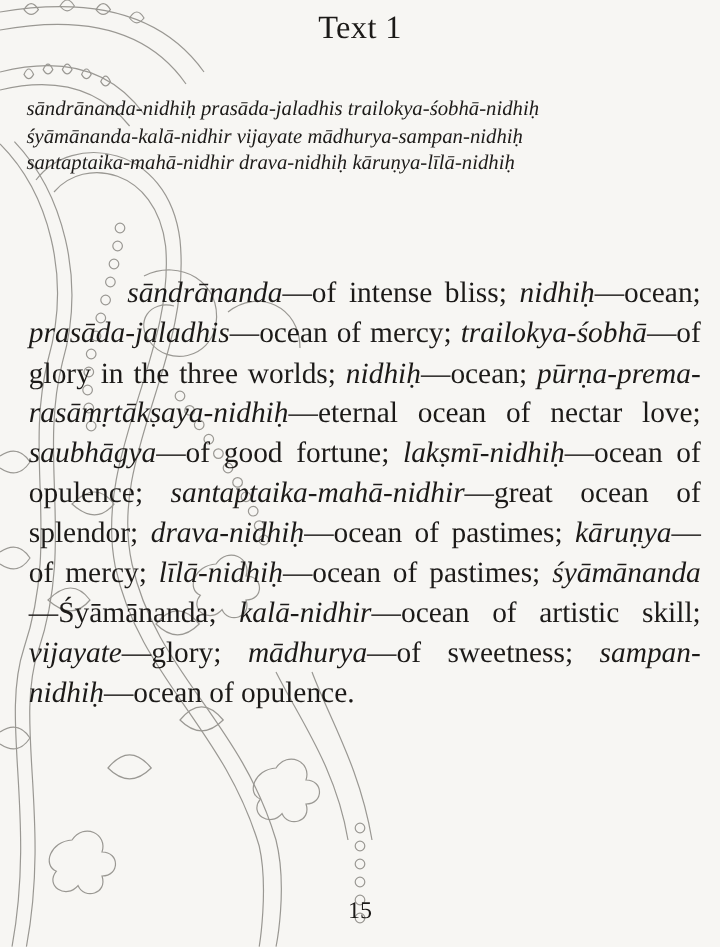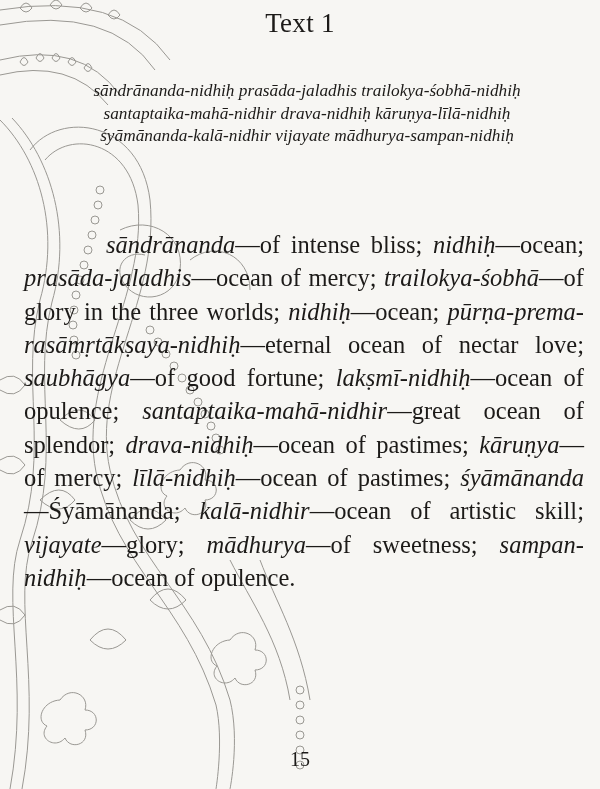--- a/index.html
+++ b/index.html
@@ -15,21 +15,21 @@
     pointer-events: none;
   }
   .page { position: absolute; left: 0; top: 0; width: 600px; height: 789px; }
   .title {
     position: absolute; top: 8px; left: 0; width: 600px; text-align: center;
     font-family: "Liberation Serif", serif; font-size: 27px; letter-spacing: 0.3px;
   }
   .verse {
     position: absolute; top: 80px; left: 22px; width: 570px;
     font-family: "Liberation Serif", serif; font-style: italic;
-    font-size: 17.3px; line-height: 22.5px; text-align: center;
+    font-size: 17.3px; line-height: 22.5px; text-align: left;
   }
   .verse div { white-space: nowrap; }
   .translation {
     position: absolute; top: 228px; left: 24px; width: 560px;
     font-family: Liberation Serif, serif;
     font-size: 24.5px; line-height: 33.3px;
     text-align: justify; text-indent: 82px;
     hyphens: manual;
   }
   .translation i { font-style: italic; }
@@ -113,20 +113,20 @@
     <path d="M0,460 q15,-10 25,5 q-10,15 -25,5"></path>
     <path d="M0,610 q15,-10 25,5 q-10,15 -25,5"></path>
   </g>
 </svg>
 
 <div class="page">
   <div class="title">Text 1</div>
 
   <div class="verse">
     <div>sāndrānanda-nidhiḥ prasāda-jaladhis trailokya-śobhā-nidhiḥ</div>
+    <div>śyāmānanda-kalā-nidhir vijayate mādhurya-sampan-nidhiḥ</div>
     <div>santaptaika-mahā-nidhir drava-nidhiḥ kāruṇya-līlā-nidhiḥ</div>
-    <div>śyāmānanda-kalā-nidhir vijayate mādhurya-sampan-nidhiḥ</div>
   </div>
 
   <div class="translation"><i>sāndrānanda</i><span>—of intense bliss; </span><i>nidhiḥ</i><span>—ocean; </span><i>prasāda-jaladhis</i><span>—ocean of mercy; </span><i>trailokya-śobhā</i><span>—of glory in the three worlds; </span><i>nidhiḥ</i><span>—ocean; </span><i>pūrṇa-prema-rasāmṛtākṣaya-</i><i>nidhiḥ</i><span>—eternal ocean of nectar love; </span><i>saubhāgya</i><span>—of good fortune; </span><i>lakṣmī-</i><i>nidhiḥ</i><span>—ocean of opulence; </span><i>santaptaika-</i><i>mahā-nidhir</i><span>—great ocean of splendor; </span><i>drava-nidhiḥ</i><span>—ocean of pastimes; </span><i>kāruṇya</i><span>—of mercy; </span><i>līlā-nidhiḥ</i><span>—ocean of pastimes; </span><i>śyāmānanda</i><span>—Śyāmānanda; </span><i>kalā-nidhir</i><span>—ocean of artistic skill; </span><i>vijayate</i><span>—glory; </span><i>mādhurya</i><span>—of sweetness; </span><i>sampan-nidhiḥ</i><span>—ocean of opulence.</span></div>
 
   <div class="page-number">15</div>
 </div>
 
 </body></html>

